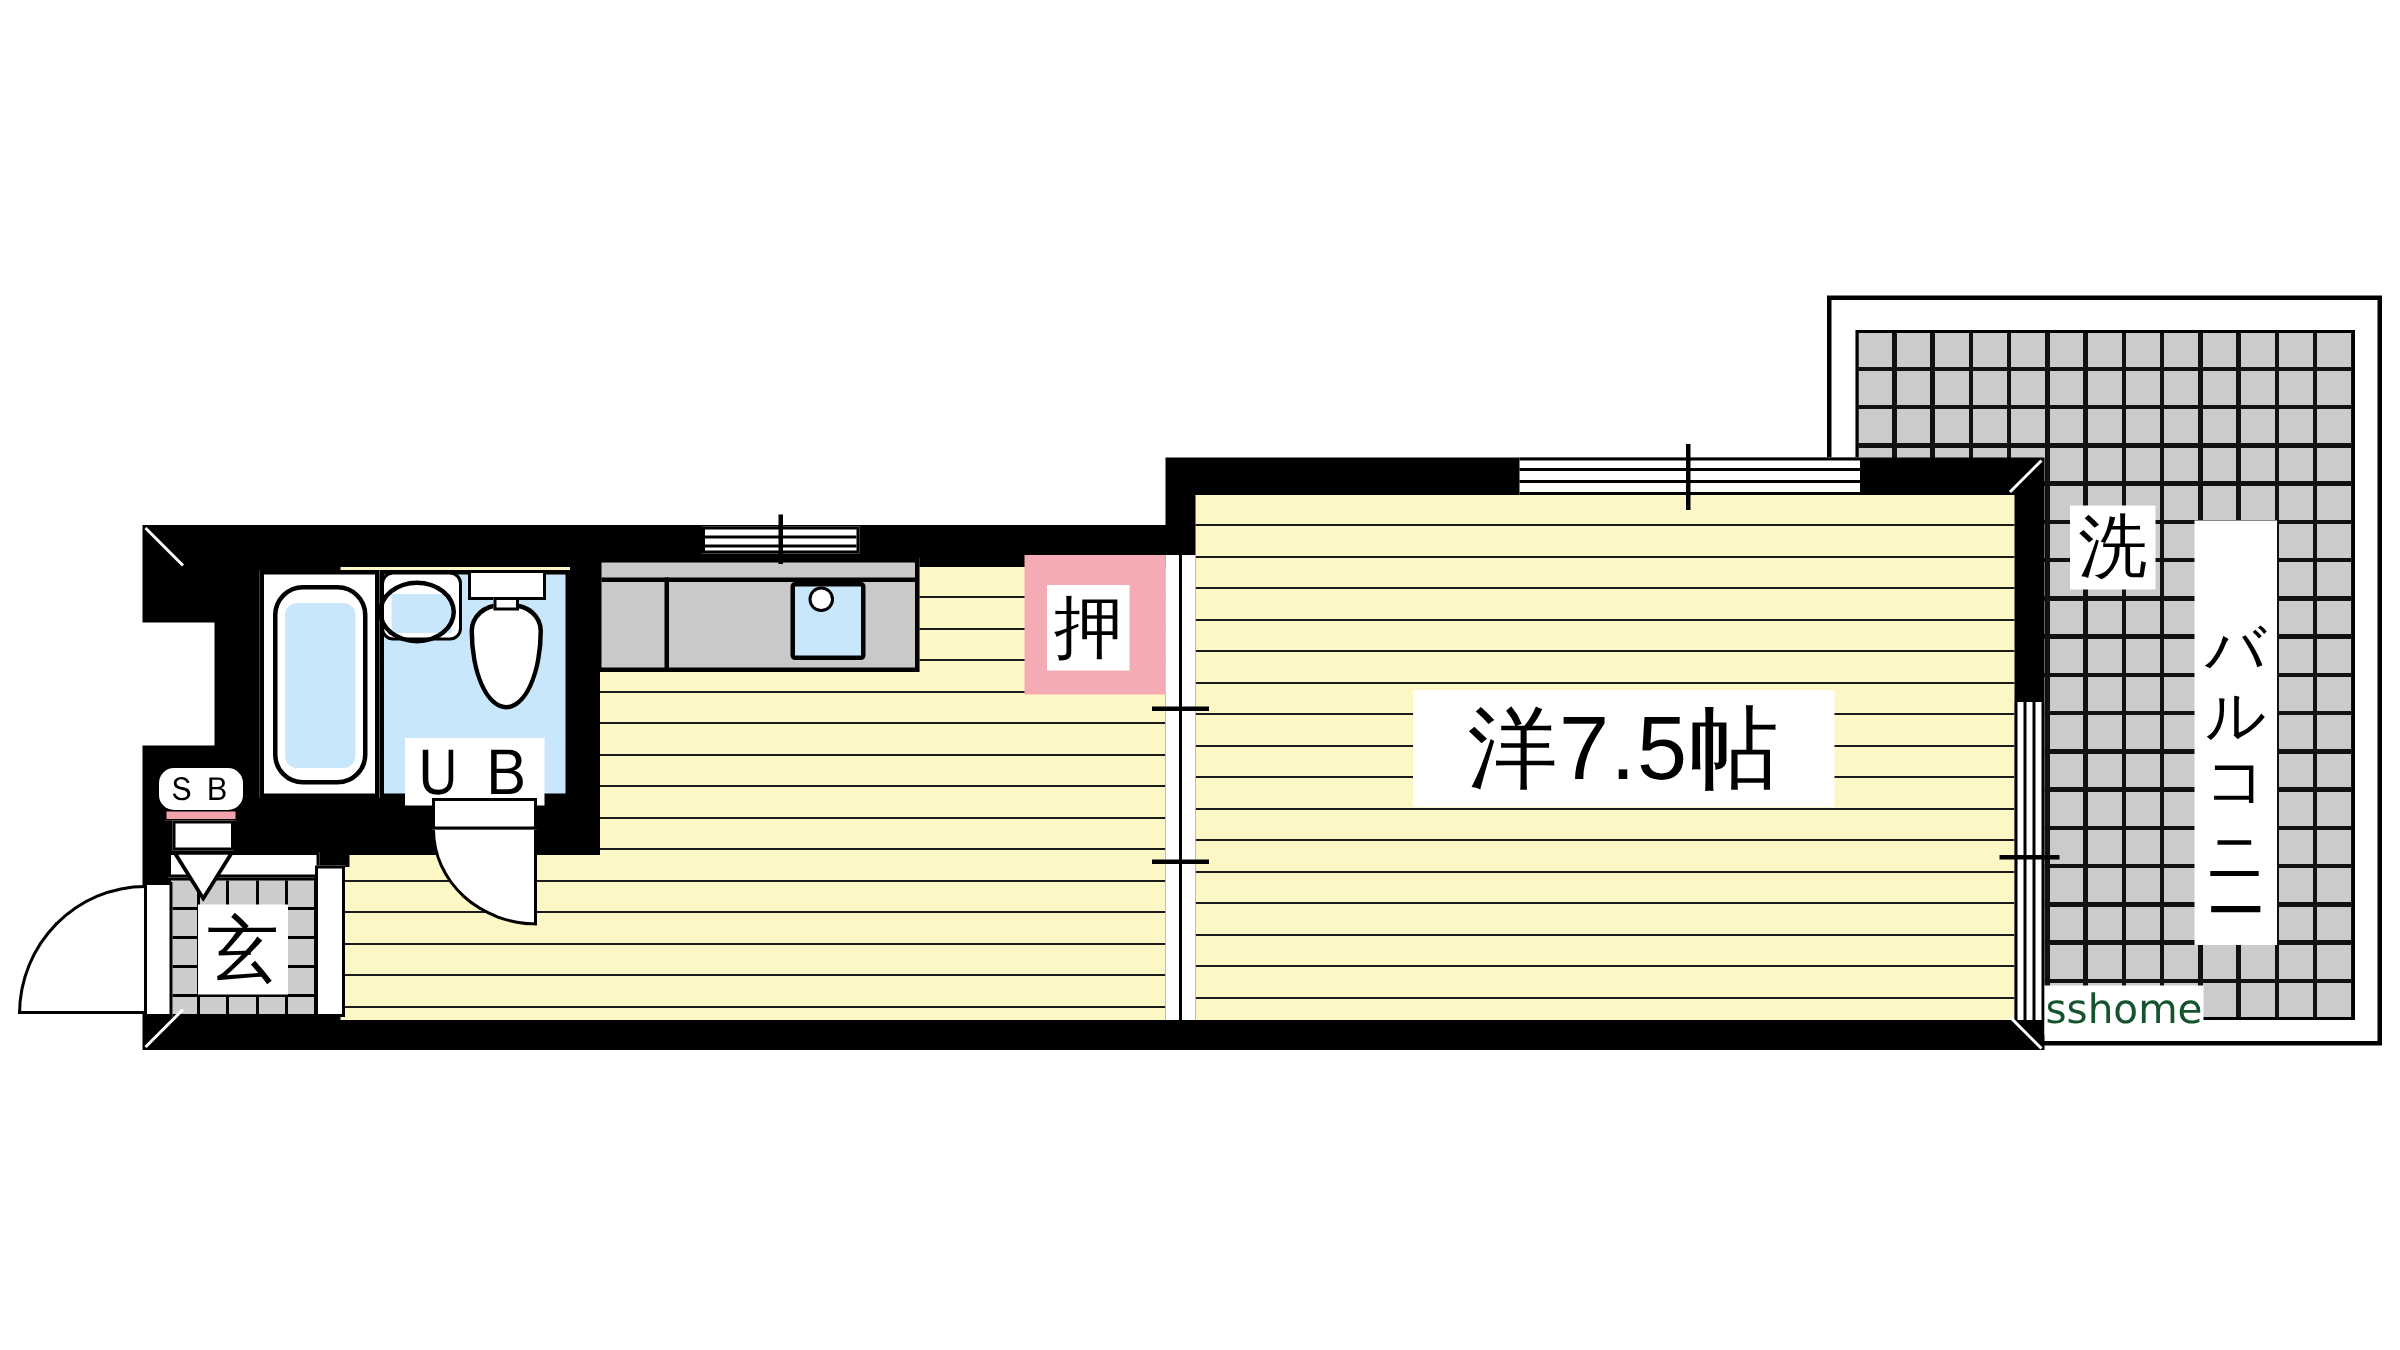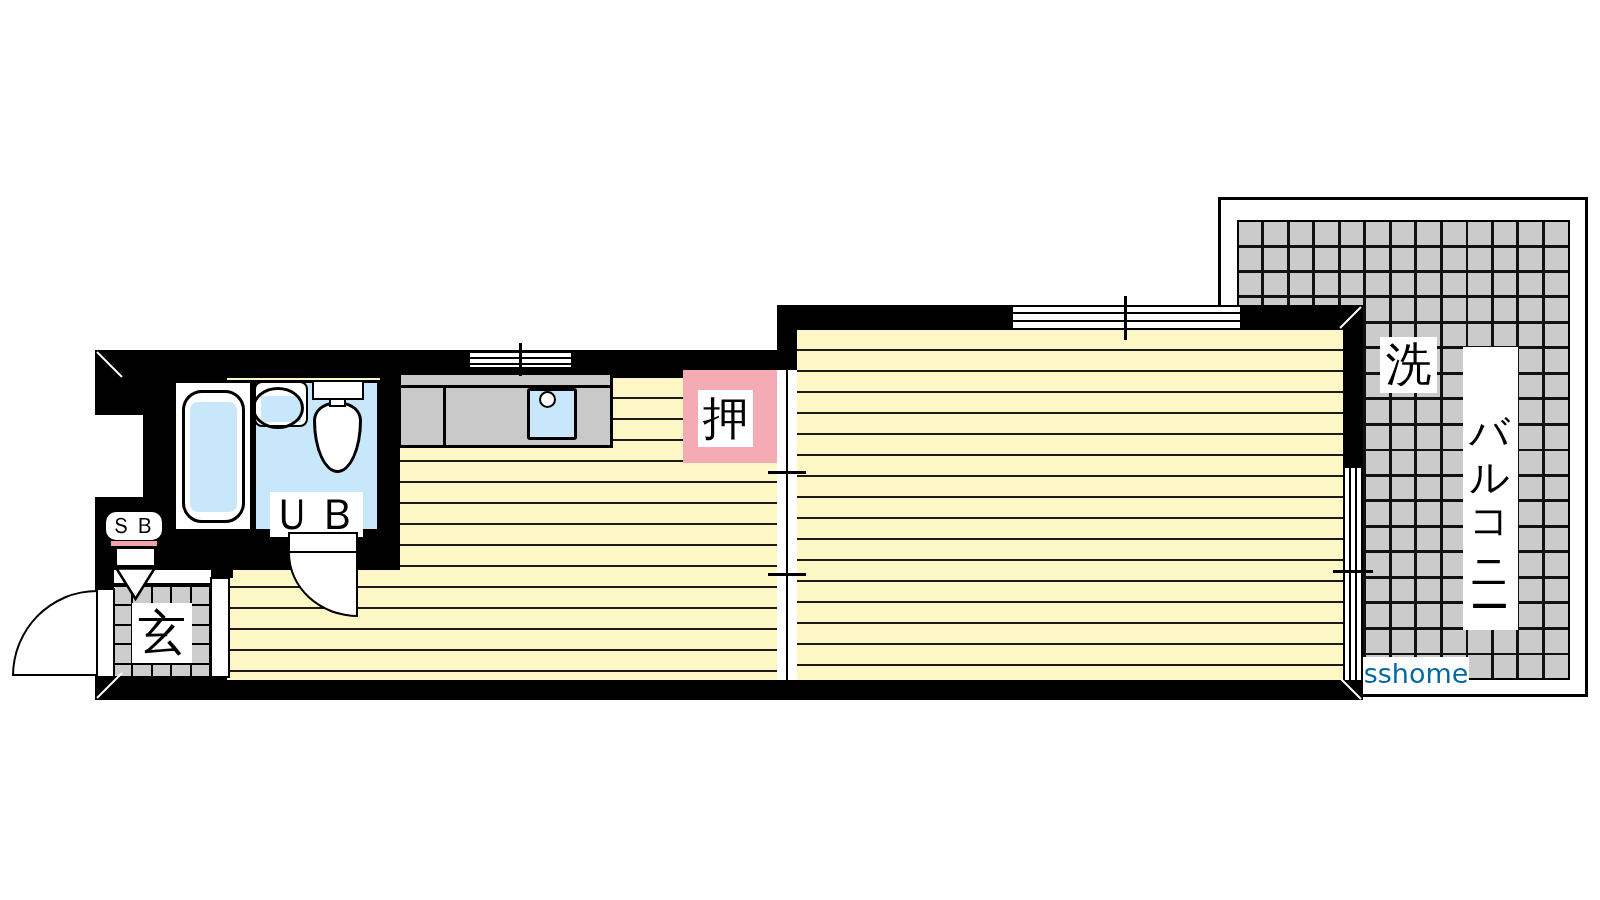--- a/index.html
+++ b/index.html
@@ -100,21 +100,21 @@
   #dk-label{left:438px;top:498px;width:279px;height:84px;font-size:60px;letter-spacing:1px;}
   #western-label{left:942px;top:460px;width:281px;height:78px;font-size:60px;letter-spacing:1px;}
   #closet-label{left:698px;top:390px;width:55px;height:57px;font-size:46px;}
   #ub-label{left:270px;top:482px;width:93px;height:45px;font-size:43px;letter-spacing:3px;margin-top:10px;}
   #genkan-label{left:132px;top:603px;width:60px;height:60px;font-size:48px;}
   #sb-label{font-size:22px;letter-spacing:2px;background:#fff;display:flex;align-items:center;justify-content:center;}
   #washer-label{left:1380px;top:337px;width:57px;height:56px;font-size:46px;}
   #balcony-label{left:1463px;top:347px;width:55px;height:283px;font-size:40px;
                  writing-mode:vertical-rl;text-orientation:mixed;letter-spacing:4px;
                  display:flex;align-items:center;justify-content:center;}
-  #watermark{left:1363px;top:657px;width:106px;height:33px;font-size:27px;color:#0369a1;
+  #watermark{left:1363px;top:657px;width:106px;height:33px;font-size:27px;color:#14532d;
              font-family:"DejaVu Sans","Liberation Sans",sans-serif;}
   svg{display:block;}
   #bevels{left:0;top:0;width:1600px;height:900px;pointer-events:none;}
 </style>
 </head>
 <body>
 
 <div id="stage">
 
   <div class="abs" id="balcony-outer"></div>
@@ -167,20 +167,21 @@
     <div class="mw-line" style="top:5px;"></div>
     <div class="mw-line" style="top:13px;"></div>
   </div>
   <div class="abs" id="main-window-tick"></div>
   <div class="abs" id="right-window">
     <div class="rw-line" style="left:3.5px;"></div>
     <div class="rw-line" style="left:10px;"></div>
   </div>
   <div class="abs" id="right-window-tick"></div>
 
+  <div class="abs label-box" id="western-label">洋7.5帖</div>
 
   <div class="abs" id="genkan-step"></div>
   <div class="abs" id="genkan-tiles"></div>
   <div class="abs" id="genkan-stub"></div>
   <div class="abs" id="genkan-pillar"></div>
   <div class="abs label-box" id="genkan-label">玄</div>
   <div class="abs" id="entrance-door-arc"></div>
   <div class="abs" id="entrance-door-leaf"></div>
   <div class="abs" id="wall-notch"></div>
 

